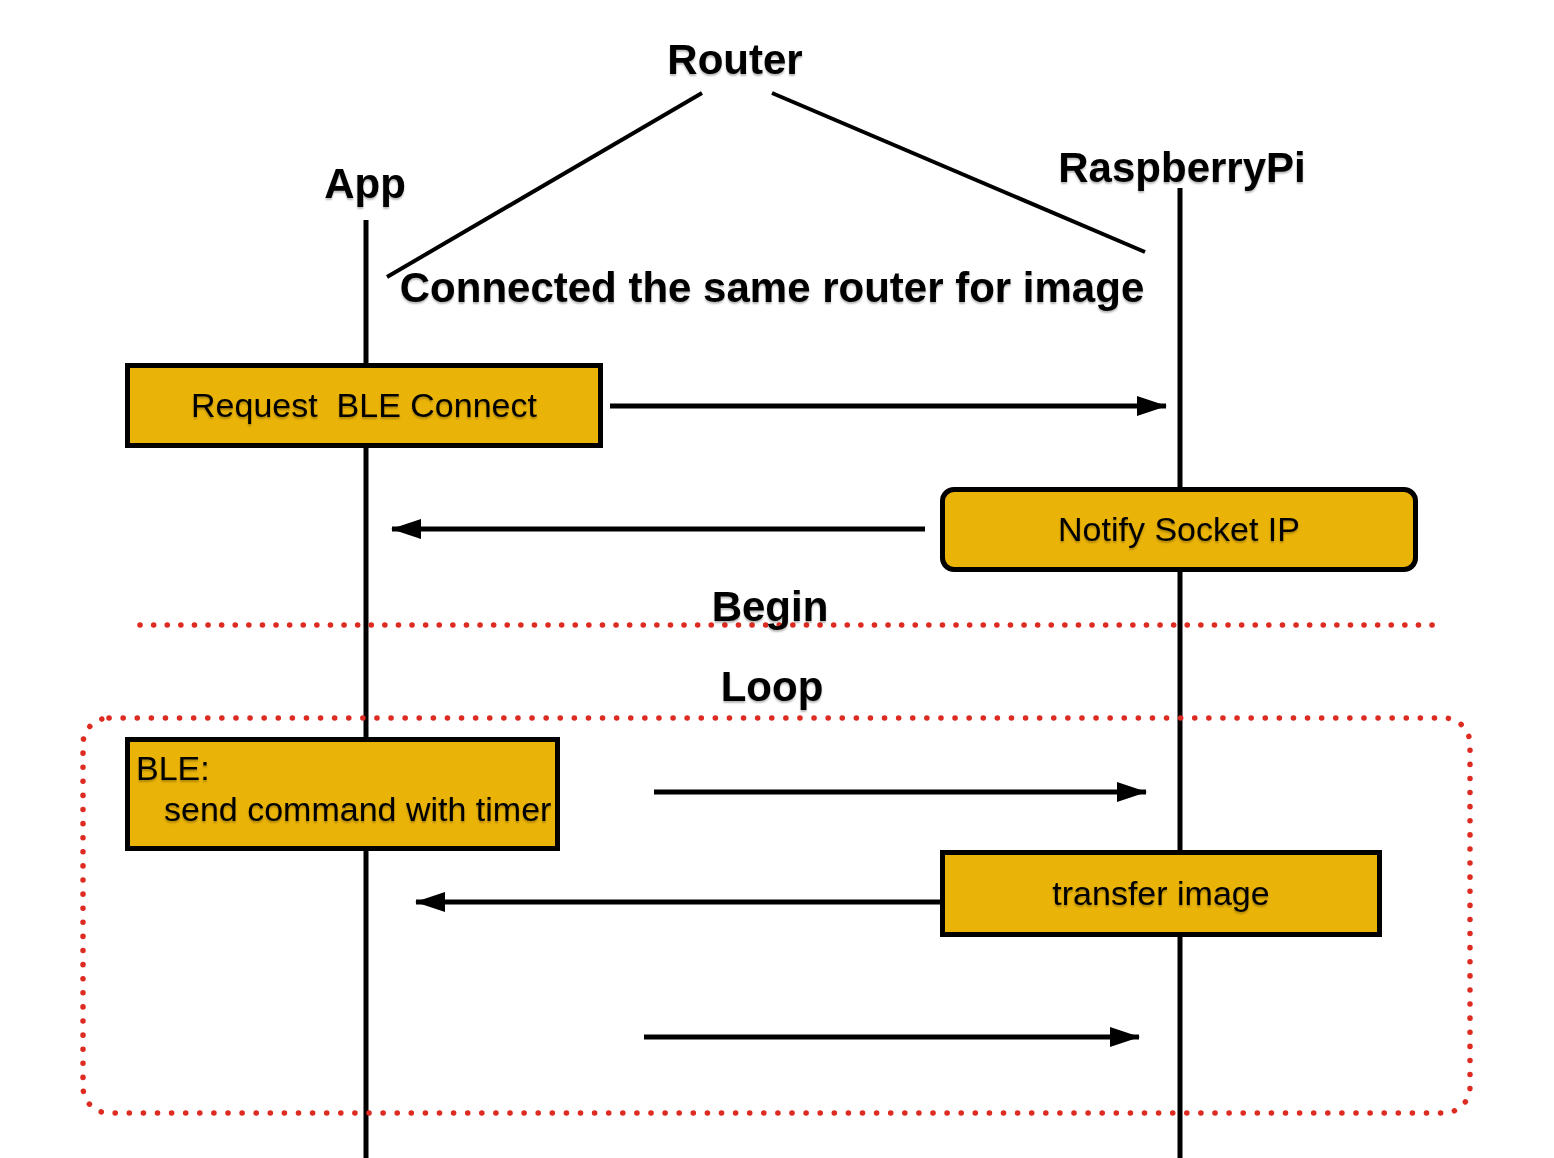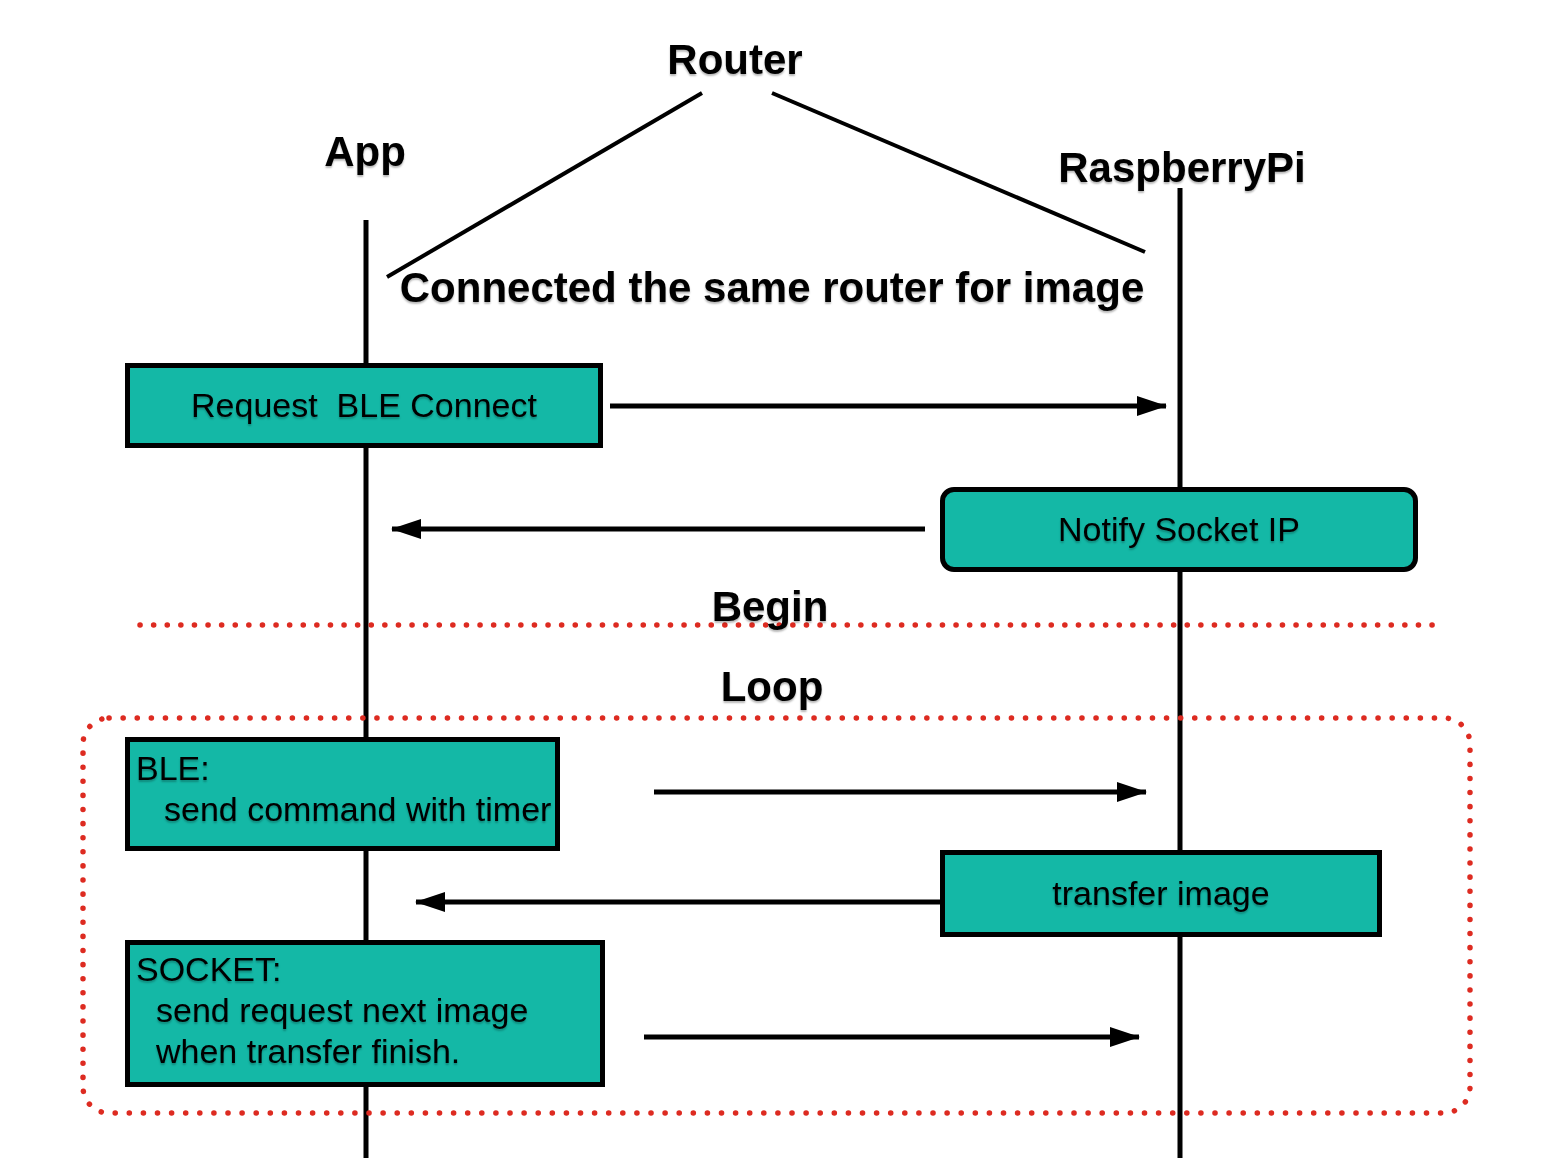--- a/index.html
+++ b/index.html
@@ -30,39 +30,39 @@
     font-size: 42px;
     font-weight: 700;
     white-space: pre;
     z-index: 3;
     text-shadow: 0 2px 2px rgba(0,0,0,0.28);
   }
   .msg-box {
     position: absolute;
     box-sizing: border-box;
     border: 5px solid #000;
-    background: #14b8a6;
+    background: #eab308;
     z-index: 2;
     font-size: 34px;
     font-weight: 400;
     text-shadow: 0 2px 2px rgba(0,0,0,0.25);
   }
   .msg-box.center {
     display: flex;
     align-items: center;
     justify-content: center;
     white-space: pre;
   }
   .msg-box .bl {
     display: block;
     line-height: 41px;
     white-space: pre;
   }
   .lbl-router      { left: 735px;  top: 36px;  }
-  .lbl-app         { left: 365px;  top: 128px; }
+  .lbl-app         { left: 365px;  top: 160px; }
   .lbl-raspberrypi { left: 1182px; top: 144px; }
   .lbl-connected   { left: 772px;  top: 264px; }
   .lbl-begin       { left: 770px;  top: 583px; }
   .lbl-loop        { left: 772px;  top: 663px; }
 
   .box-request  { left: 125px; top: 363px; width: 478px; height: 85px;  }
   .box-notify   { left: 940px; top: 487px; width: 478px; height: 85px; border-radius: 14px;  }
   .box-ble      { left: 125px; top: 737px; width: 435px; height: 114px; padding: 6px 8px 0 6px; }
   .box-transfer { left: 940px; top: 850px; width: 442px; height: 87px;  }
   .box-socket   { left: 125px; top: 940px; width: 480px; height: 147px; padding: 4px 8px 0 6px; }
@@ -117,19 +117,14 @@
 
   <div class="msg-box box-ble">
     <span class="bl">BLE:</span>
     <span class="bl indent-ble">send command with timer</span>
   </div>
 
   <div class="msg-box center box-transfer">
     <span>transfer image</span>
   </div>
 
-  <div class="msg-box box-socket">
-    <span class="bl">SOCKET:</span>
-    <span class="bl indent-socket">send request next image</span>
-    <span class="bl indent-socket">when transfer finish.</span>
-  </div>
 
 </div>
 
 </body></html>

